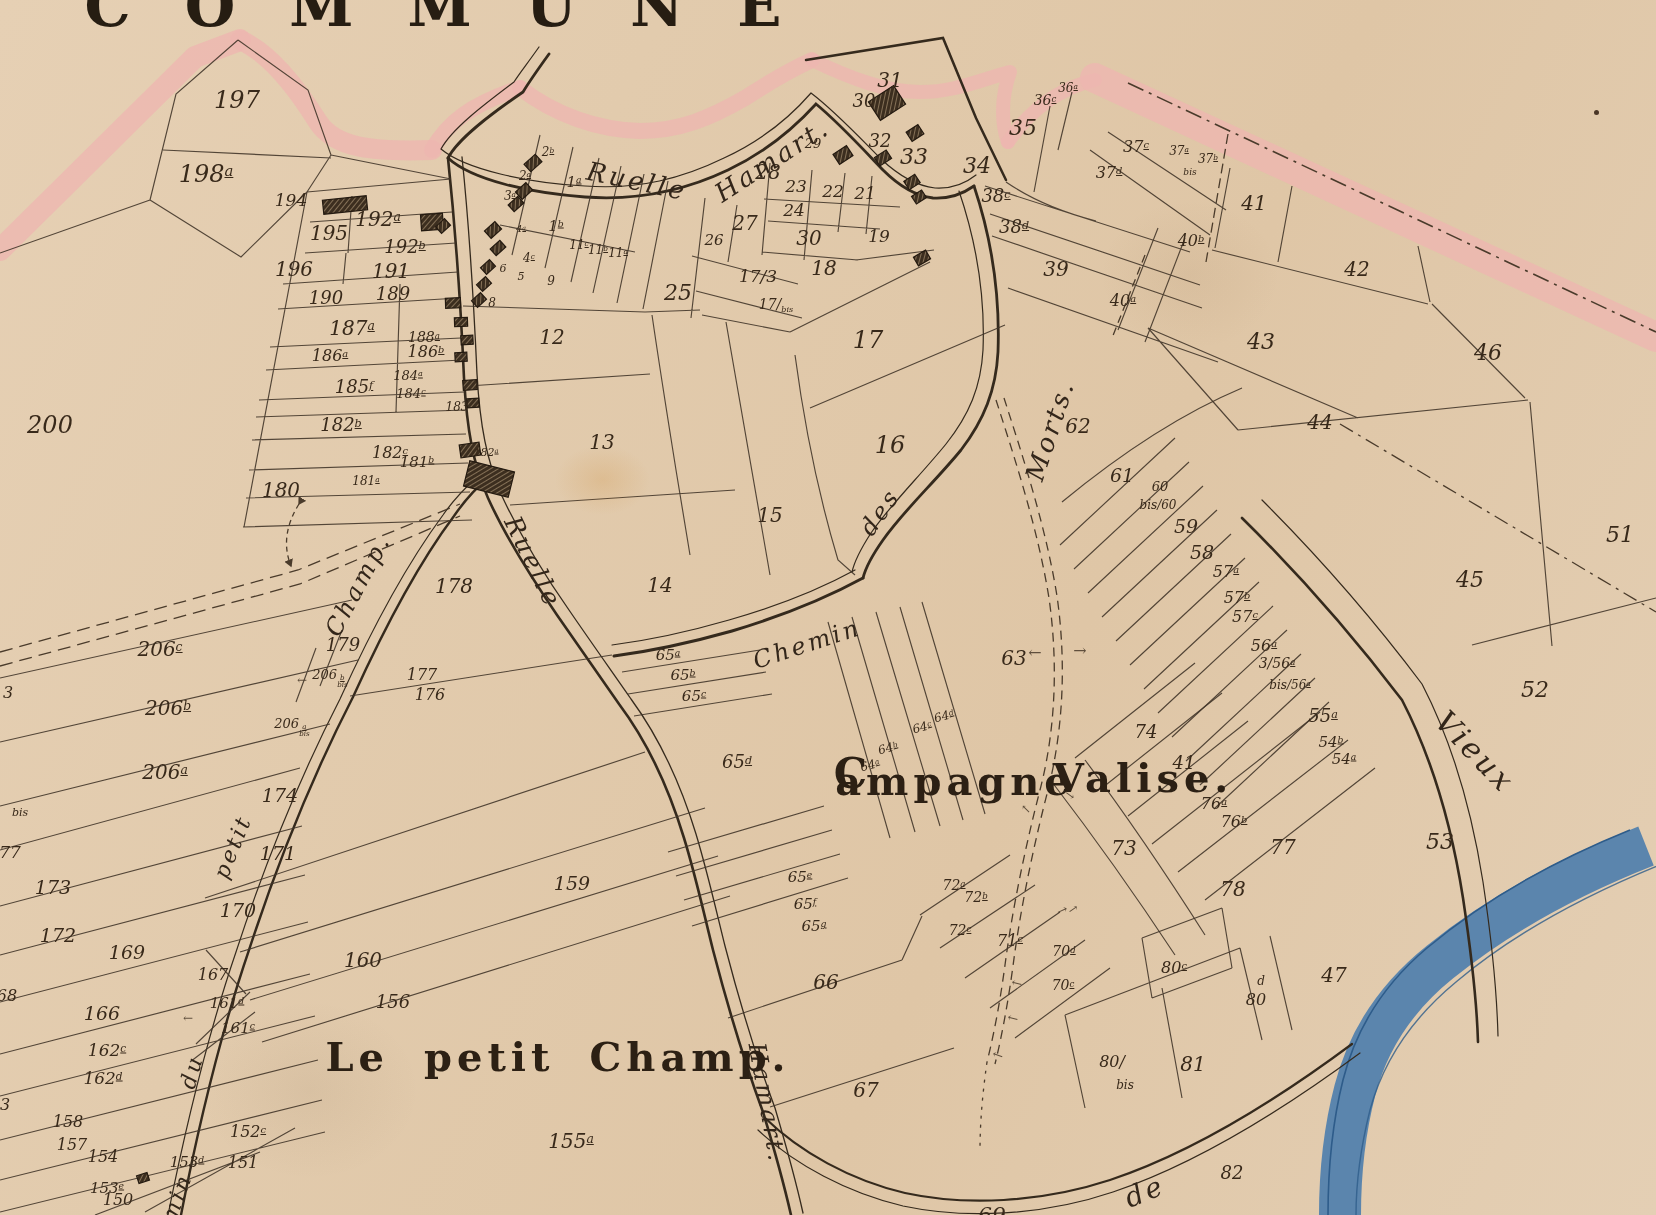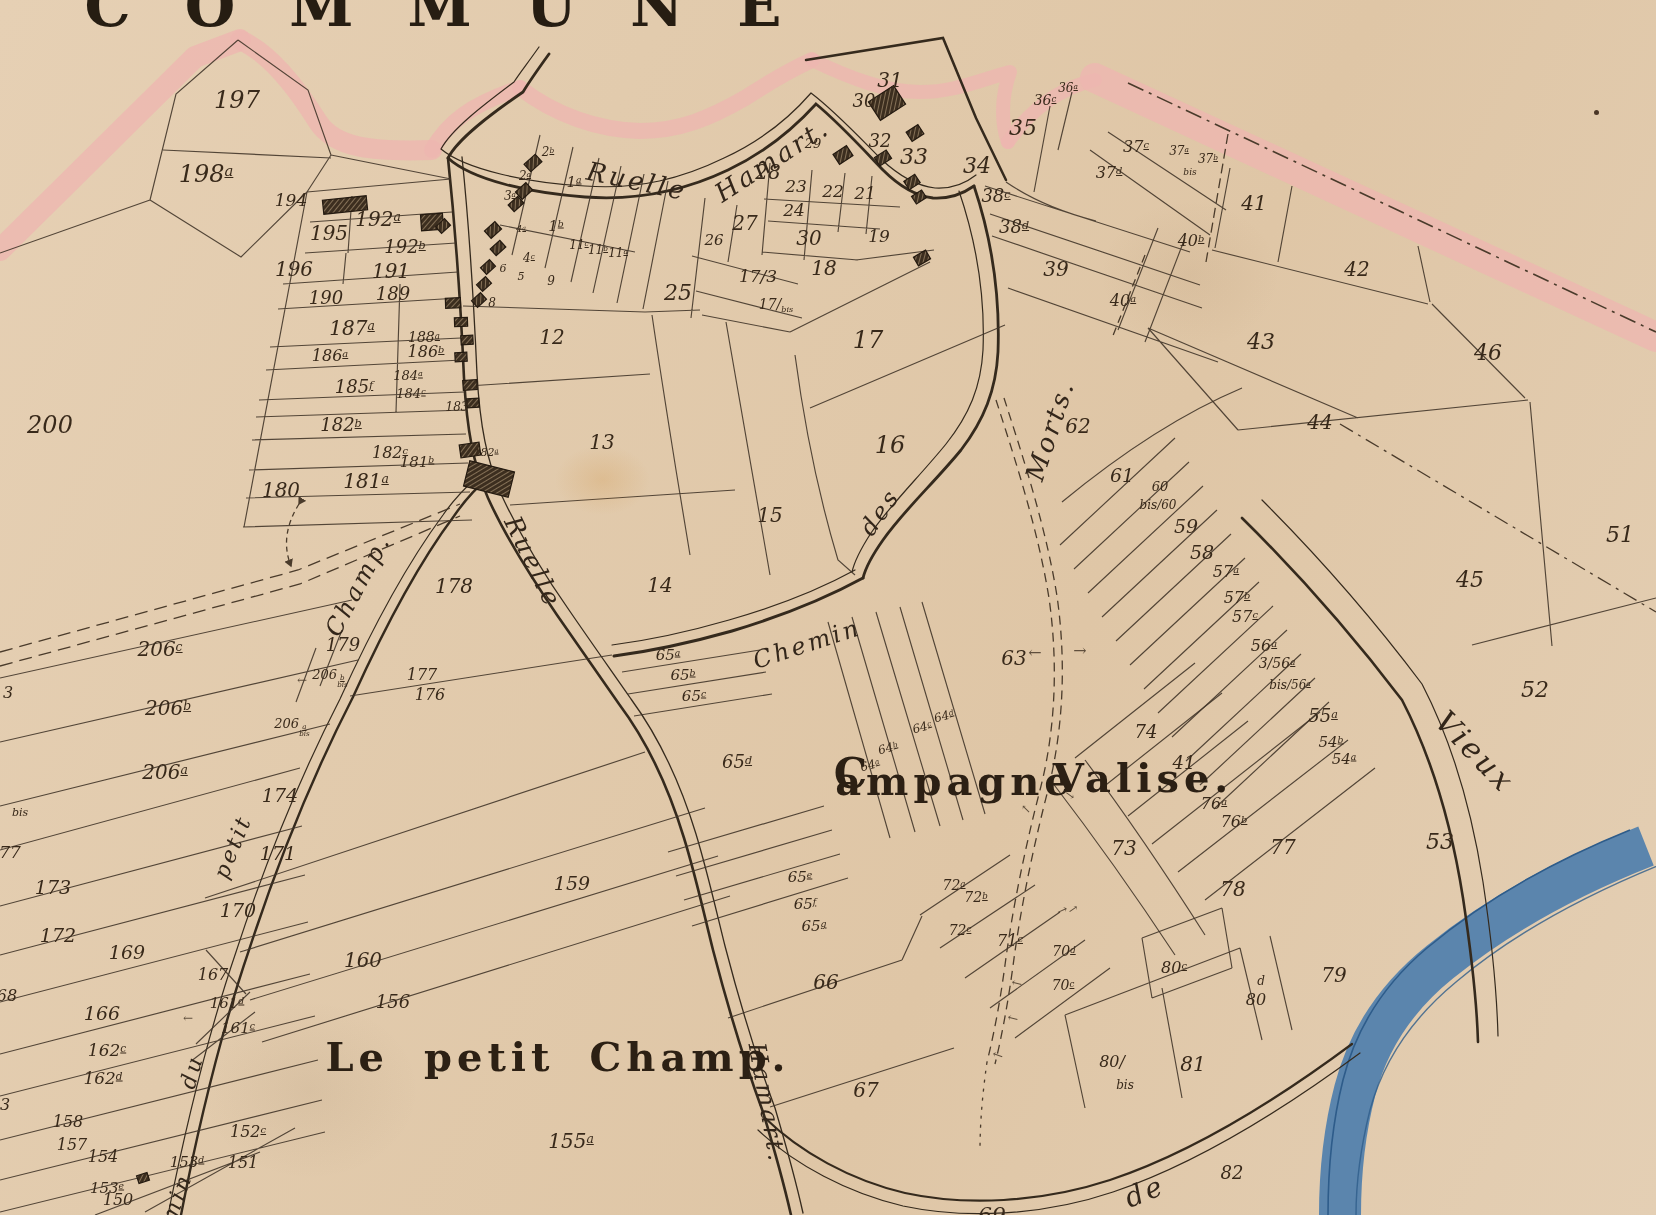--- a/index.html
+++ b/index.html
@@ -181,21 +181,21 @@
       <div class="lbl" style="left: 330px; top: 356px; font-size: 16px;">186<span class="sup">a</span></div>
       <div class="lbl" style="left: 418px; top: 352px; font-size: 16px; padding-left: 16px;">186<span class="sup">b</span></div>
       <div class="lbl" style="left: 354px; top: 387px; font-size: 18px;">185<span class="sup">f</span></div>
       <div class="lbl" style="left: 408px; top: 375px; font-size: 13px;">184<span class="sup">a</span></div>
       <div class="lbl" style="left: 411px; top: 393px; font-size: 13px;">184<span class="sup">c</span></div>
       <div class="lbl" style="left: 457px; top: 407px; font-size: 12px;">183</div>
       <div class="lbl" style="left: 341px; top: 425px; font-size: 18px;">182<span class="sup">b</span></div>
       <div class="lbl" style="left: 390px; top: 453px; font-size: 16px;">182<span class="sup">c</span></div>
       <div class="lbl" style="left: 486px; top: 452px; font-size: 11px;">182<span class="sup">a</span></div>
       <div class="lbl" style="left: 417px; top: 462px; font-size: 15px;">181<span class="sup">b</span></div>
-      <div class="lbl" style="left: 366px; top: 481px; font-size: 20px;">181<span class="sup">a</span></div>
+      <div class="lbl" style="left: 366px; top: 481px; font-size: 12px;">181<span class="sup">a</span></div>
       <div class="lbl" style="left: 281px; top: 490px; font-size: 20px;">180</div>
       <div class="lbl" style="left: 548px; top: 152px; font-size: 12px;">2<span class="sup">b</span></div>
       <div class="lbl" style="left: 525px; top: 176px; font-size: 12px;">2<span class="sup">a</span></div>
       <div class="lbl" style="left: 510px; top: 196px; font-size: 12px;">3<span class="sup">a</span></div>
       <div class="lbl" style="left: 574px; top: 182px; font-size: 15px;">1<span class="sup">a</span></div>
       <div class="lbl" style="left: 556px; top: 226px; font-size: 15px;">1<span class="sup">b</span></div>
       <div class="lbl" style="left: 521px; top: 229px; font-size: 10px;">4<span class="sup">a</span></div>
       <div class="lbl" style="left: 529px; top: 258px; font-size: 12px;">4<span class="sup">c</span></div>
       <div class="lbl" style="left: 579px; top: 245px; font-size: 12px;">11<span class="sup">c</span></div>
       <div class="lbl" style="left: 598px; top: 250px; font-size: 12px;">11<span class="sup">b</span></div>
@@ -265,21 +265,21 @@
       <div class="lbl" style="left: 1323px; top: 716px; font-size: 18px;">55<span class="sup">a</span></div>
       <div class="lbl" style="left: 1331px; top: 742px; font-size: 15px;">54<span class="sup">b</span></div>
       <div class="lbl" style="left: 1344px; top: 759px; font-size: 15px;">54<span class="sup">a</span></div>
       <div class="lbl" style="left: 1014px; top: 658px; font-size: 20px;">63</div>
       <div class="lbl" style="left: 1146px; top: 732px; font-size: 18px;">74</div>
       <div class="lbl" style="left: 1184px; top: 763px; font-size: 18px;">41</div>
       <div class="lbl" style="left: 1214px; top: 804px; font-size: 16px;">76<span class="sup">a</span></div>
       <div class="lbl" style="left: 1234px; top: 822px; font-size: 16px;">76<span class="sup">b</span></div>
       <div class="lbl" style="left: 1283px; top: 847px; font-size: 20px;">77</div>
       <div class="lbl" style="left: 1233px; top: 889px; font-size: 20px;">78</div>
-      <div class="lbl" style="left: 1334px; top: 975px; font-size: 20px;">79</div>
+      <div class="lbl" style="left: 1334px; top: 975px; font-size: 20px;">47</div>
       <div class="lbl" style="left: 1440px; top: 842px; font-size: 22px;">53</div>
       <div class="lbl" style="left: 668px; top: 655px; font-size: 15px;">65<span class="sup">a</span></div>
       <div class="lbl" style="left: 683px; top: 675px; font-size: 15px;">65<span class="sup">b</span></div>
       <div class="lbl" style="left: 694px; top: 696px; font-size: 15px;">65<span class="sup">c</span></div>
       <div class="lbl" style="left: 737px; top: 762px; font-size: 18px;">65<span class="sup">d</span></div>
       <div class="lbl" style="left: 800px; top: 877px; font-size: 15px;">65<span class="sup">e</span></div>
       <div class="lbl" style="left: 805px; top: 904px; font-size: 15px;">65<span class="sup">f</span></div>
       <div class="lbl" style="left: 814px; top: 926px; font-size: 15px;">65<span class="sup">g</span></div>
       <div class="lbl" style="left: 870px; top: 765px; font-size: 12px; --r: -15deg;">64<span class="sup">a</span></div>
       <div class="lbl" style="left: 888px; top: 748px; font-size: 12px; --r: -15deg;">64<span class="sup">b</span></div>

